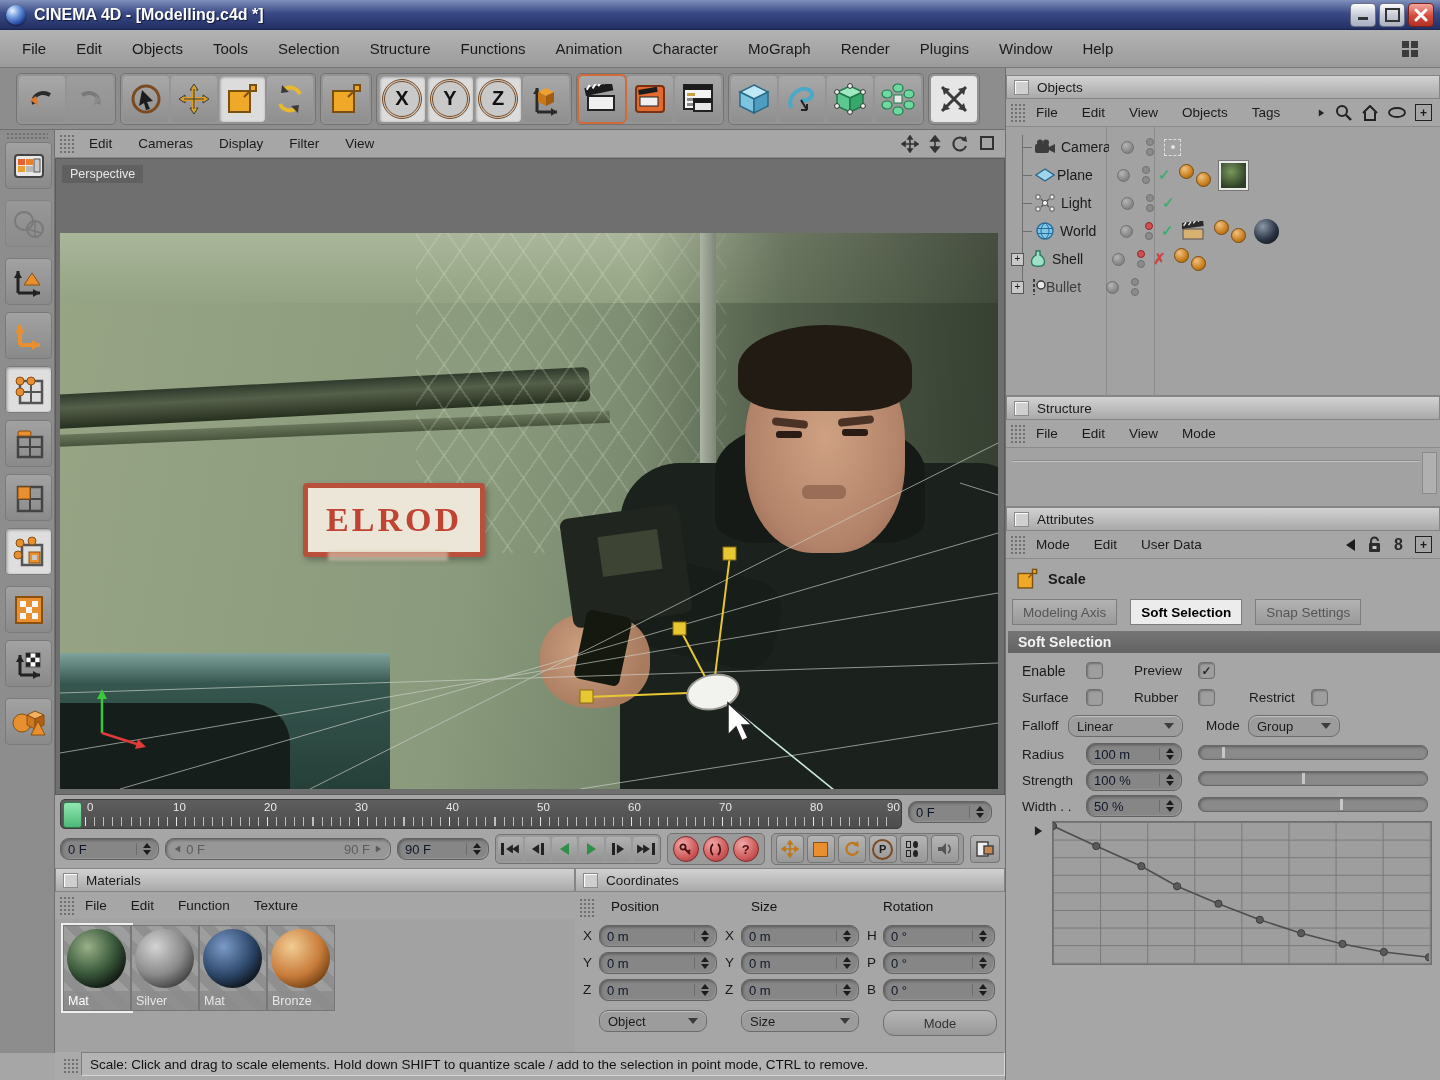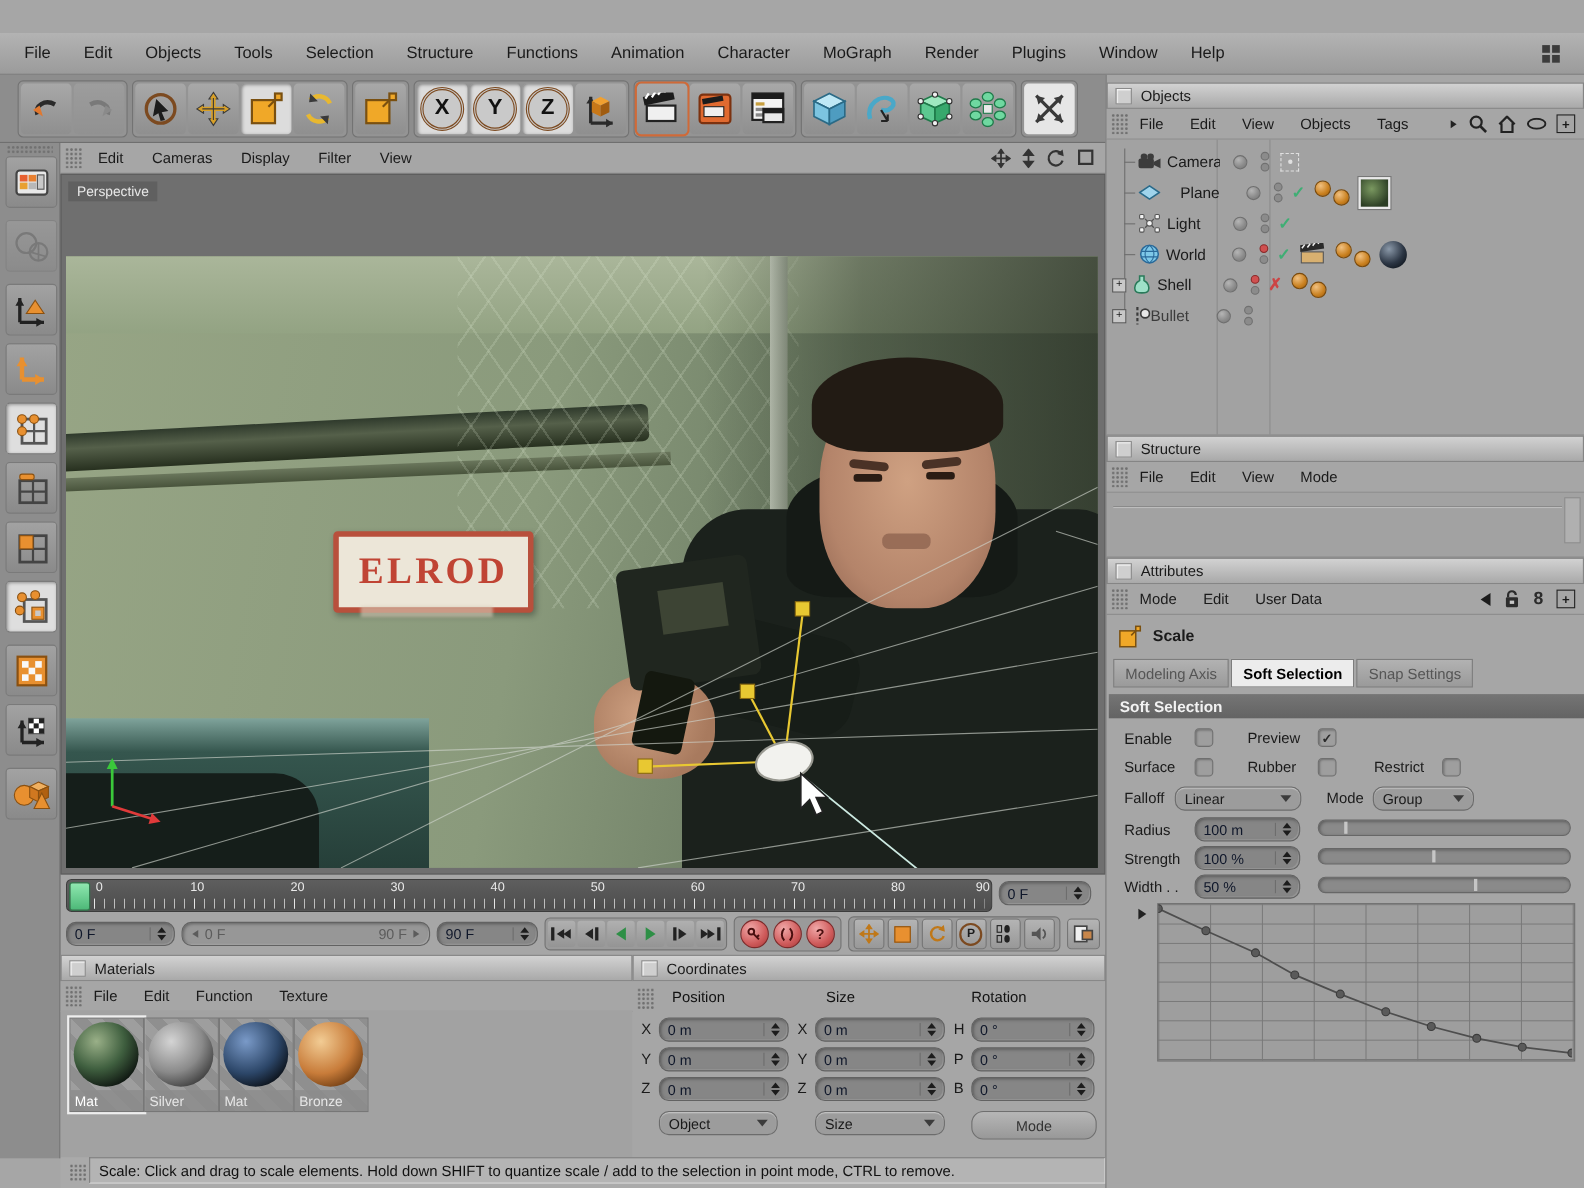--- a/index.html
+++ b/index.html
@@ -115,20 +115,37 @@
   .statusbar{left:55px;top:1052px;width:950px;height:28px;background:#aaa;display:flex;align-items:flex-start;position:absolute;}
   .statusfield{margin-left:26px;flex:1;height:22px;background:#b4b4b4;border:1px solid #7d7d7d;border-right-color:#d6d6d6;
                border-bottom-color:#d6d6d6;display:flex;align-items:center;padding:0 8px;font-size:13.5px;color:#111;}
   svg{display:block;}
 </style>
 </head>
 <body>
 
 <div id="app">
 
+  <div class="abs titlebar">
+    <div class="logo"></div>
+    <div class="titletext">CINEMA 4D - [Modelling.c4d *]</div>
+    <div style="margin-left:auto;display:flex;">
+      <div class="winbtn">
+          <div style="width:10px;height:3px;background:#333;margin-top:8px;"></div>
+        </div>
+      <div class="winbtn">
+          <div style="width:11px;height:10px;border:2px solid #333;"></div>
+        </div>
+      <div class="winbtn close">
+        <svg width="14" height="14" viewBox="0 0 14 14">
+            <path d="M2 2 L12 12 M12 2 L2 12" stroke="#fff" stroke-width="3" stroke-linecap="round"></path>
+          </svg>
+      </div>
+    </div>
+  </div>
 
   <div class="abs menubar">
     <span>File</span>
     <span>Edit</span>
     <span>Objects</span>
     <span>Tools</span>
     <span>Selection</span>
     <span>Structure</span>
     <span>Functions</span>
     <span>Animation</span>
@@ -815,21 +832,21 @@
         <div style="margin-left:10px;width:15px;height:15px;border:1.5px dashed #e0e0e0;display:flex;align-items:center;justify-content:center;">
             <div style="width:4px;height:4px;background:#e0e0e0;border-radius:50%;"></div>
           </div>
       </div>
 
       <div class="treerow" style="top:34px;">
         <div style="width:10px;margin-left:16px;height:1px;background:#6e6e6e;"></div>
         <svg width="20" height="14" viewBox="0 0 20 14" style="margin-left:3px;">
             <polygon points="10,1 19,7 10,13 1,7" fill="#9fd4ec" stroke="#2a6a8a" stroke-width="1.4"></polygon>
           </svg>
-        <span style="margin-left:18px;width:48px;">Plane</span>
+        <span style="margin-left:2px;width:48px;">Plane</span>
         <div class="dotbig" style="margin-left:12px;"></div>
         <div style="display:flex;flex-direction:column;gap:2px;margin-left:12px;">
             <div class="dotsm"></div>
             <div class="dotsm"></div>
           </div>
         <span style="margin-left:8px;color:#3fae74;font-weight:bold;font-size:15px;">✓</span>
         <div class="odot" style="margin-left:8px;margin-top:-8px;"></div>
         <div class="odot" style="margin-left:2px;margin-top:8px;"></div>
         <div class="texthumb" style="margin-left:8px;background:radial-gradient(circle at 40% 35%,#7a9860,#2c3e24 75%);"></div>
       </div>
@@ -948,21 +965,21 @@
 
     <div style="position:relative;height:540px;background:#a6a6a6;">
 
       <svg class="abs" style="left:10px;top:9px;" width="22" height="22" viewBox="0 0 32 32">
           <rect x="3" y="8" width="21" height="21" fill="#f0a828" stroke="#7a5010" stroke-width="2"></rect>
           <path d="M18 14 L28 4" stroke="#7a5010" stroke-width="2"></path>
           <rect x="24" y="2" width="6" height="6" fill="#f0a828" stroke="#7a5010" stroke-width="2"></rect>
         </svg>
       <span class="abs" style="left:42px;top:12px;font-size:14.5px;font-weight:bold;">Scale</span>
 
-      <div class="abs flex" style="left:6px;top:40px;gap:2px;">
+      <div class="abs flex" style="left:6px;top:40px;gap:13px;">
         <div class="tab">Modeling Axis</div>
         <div class="tab active">Soft Selection</div>
         <div class="tab">Snap Settings</div>
       </div>
 
       <div class="abs secbar" style="left:2px;top:72px;width:424px;">
         <span>Soft Selection</span>
       </div>
 
       <span class="abs" style="left:16px;top:104px;font-size:14px;">Enable</span>

